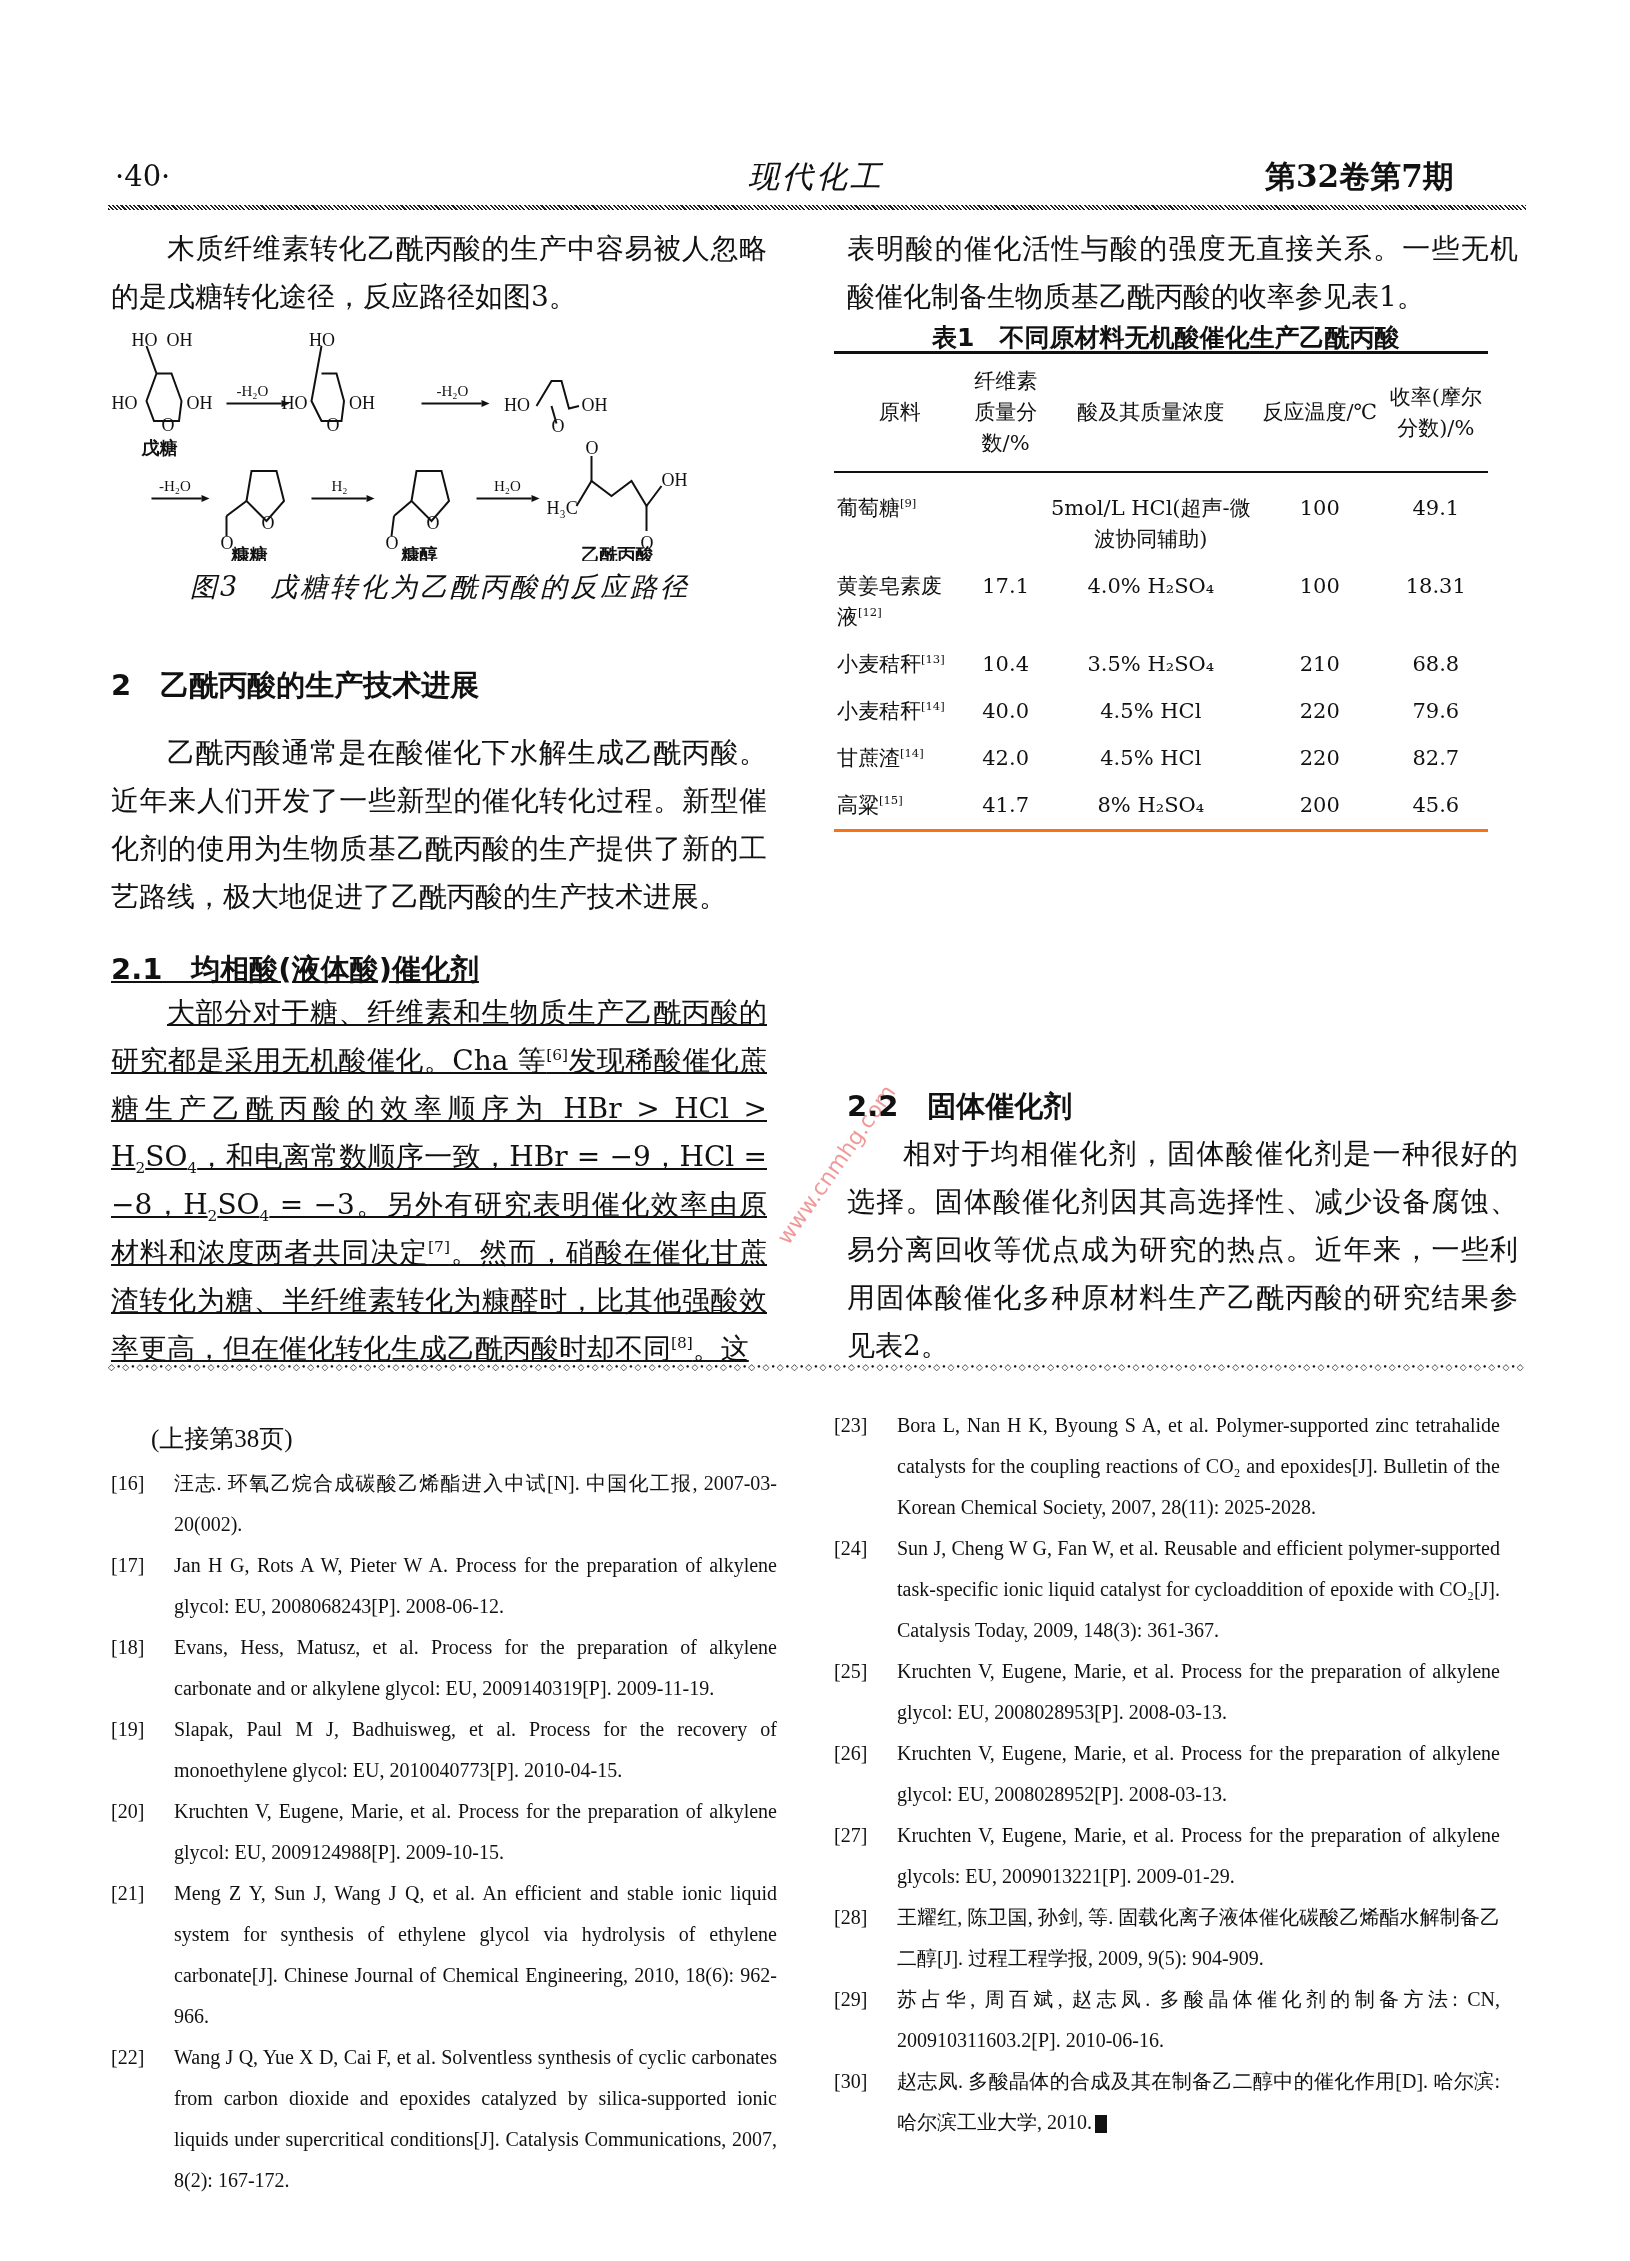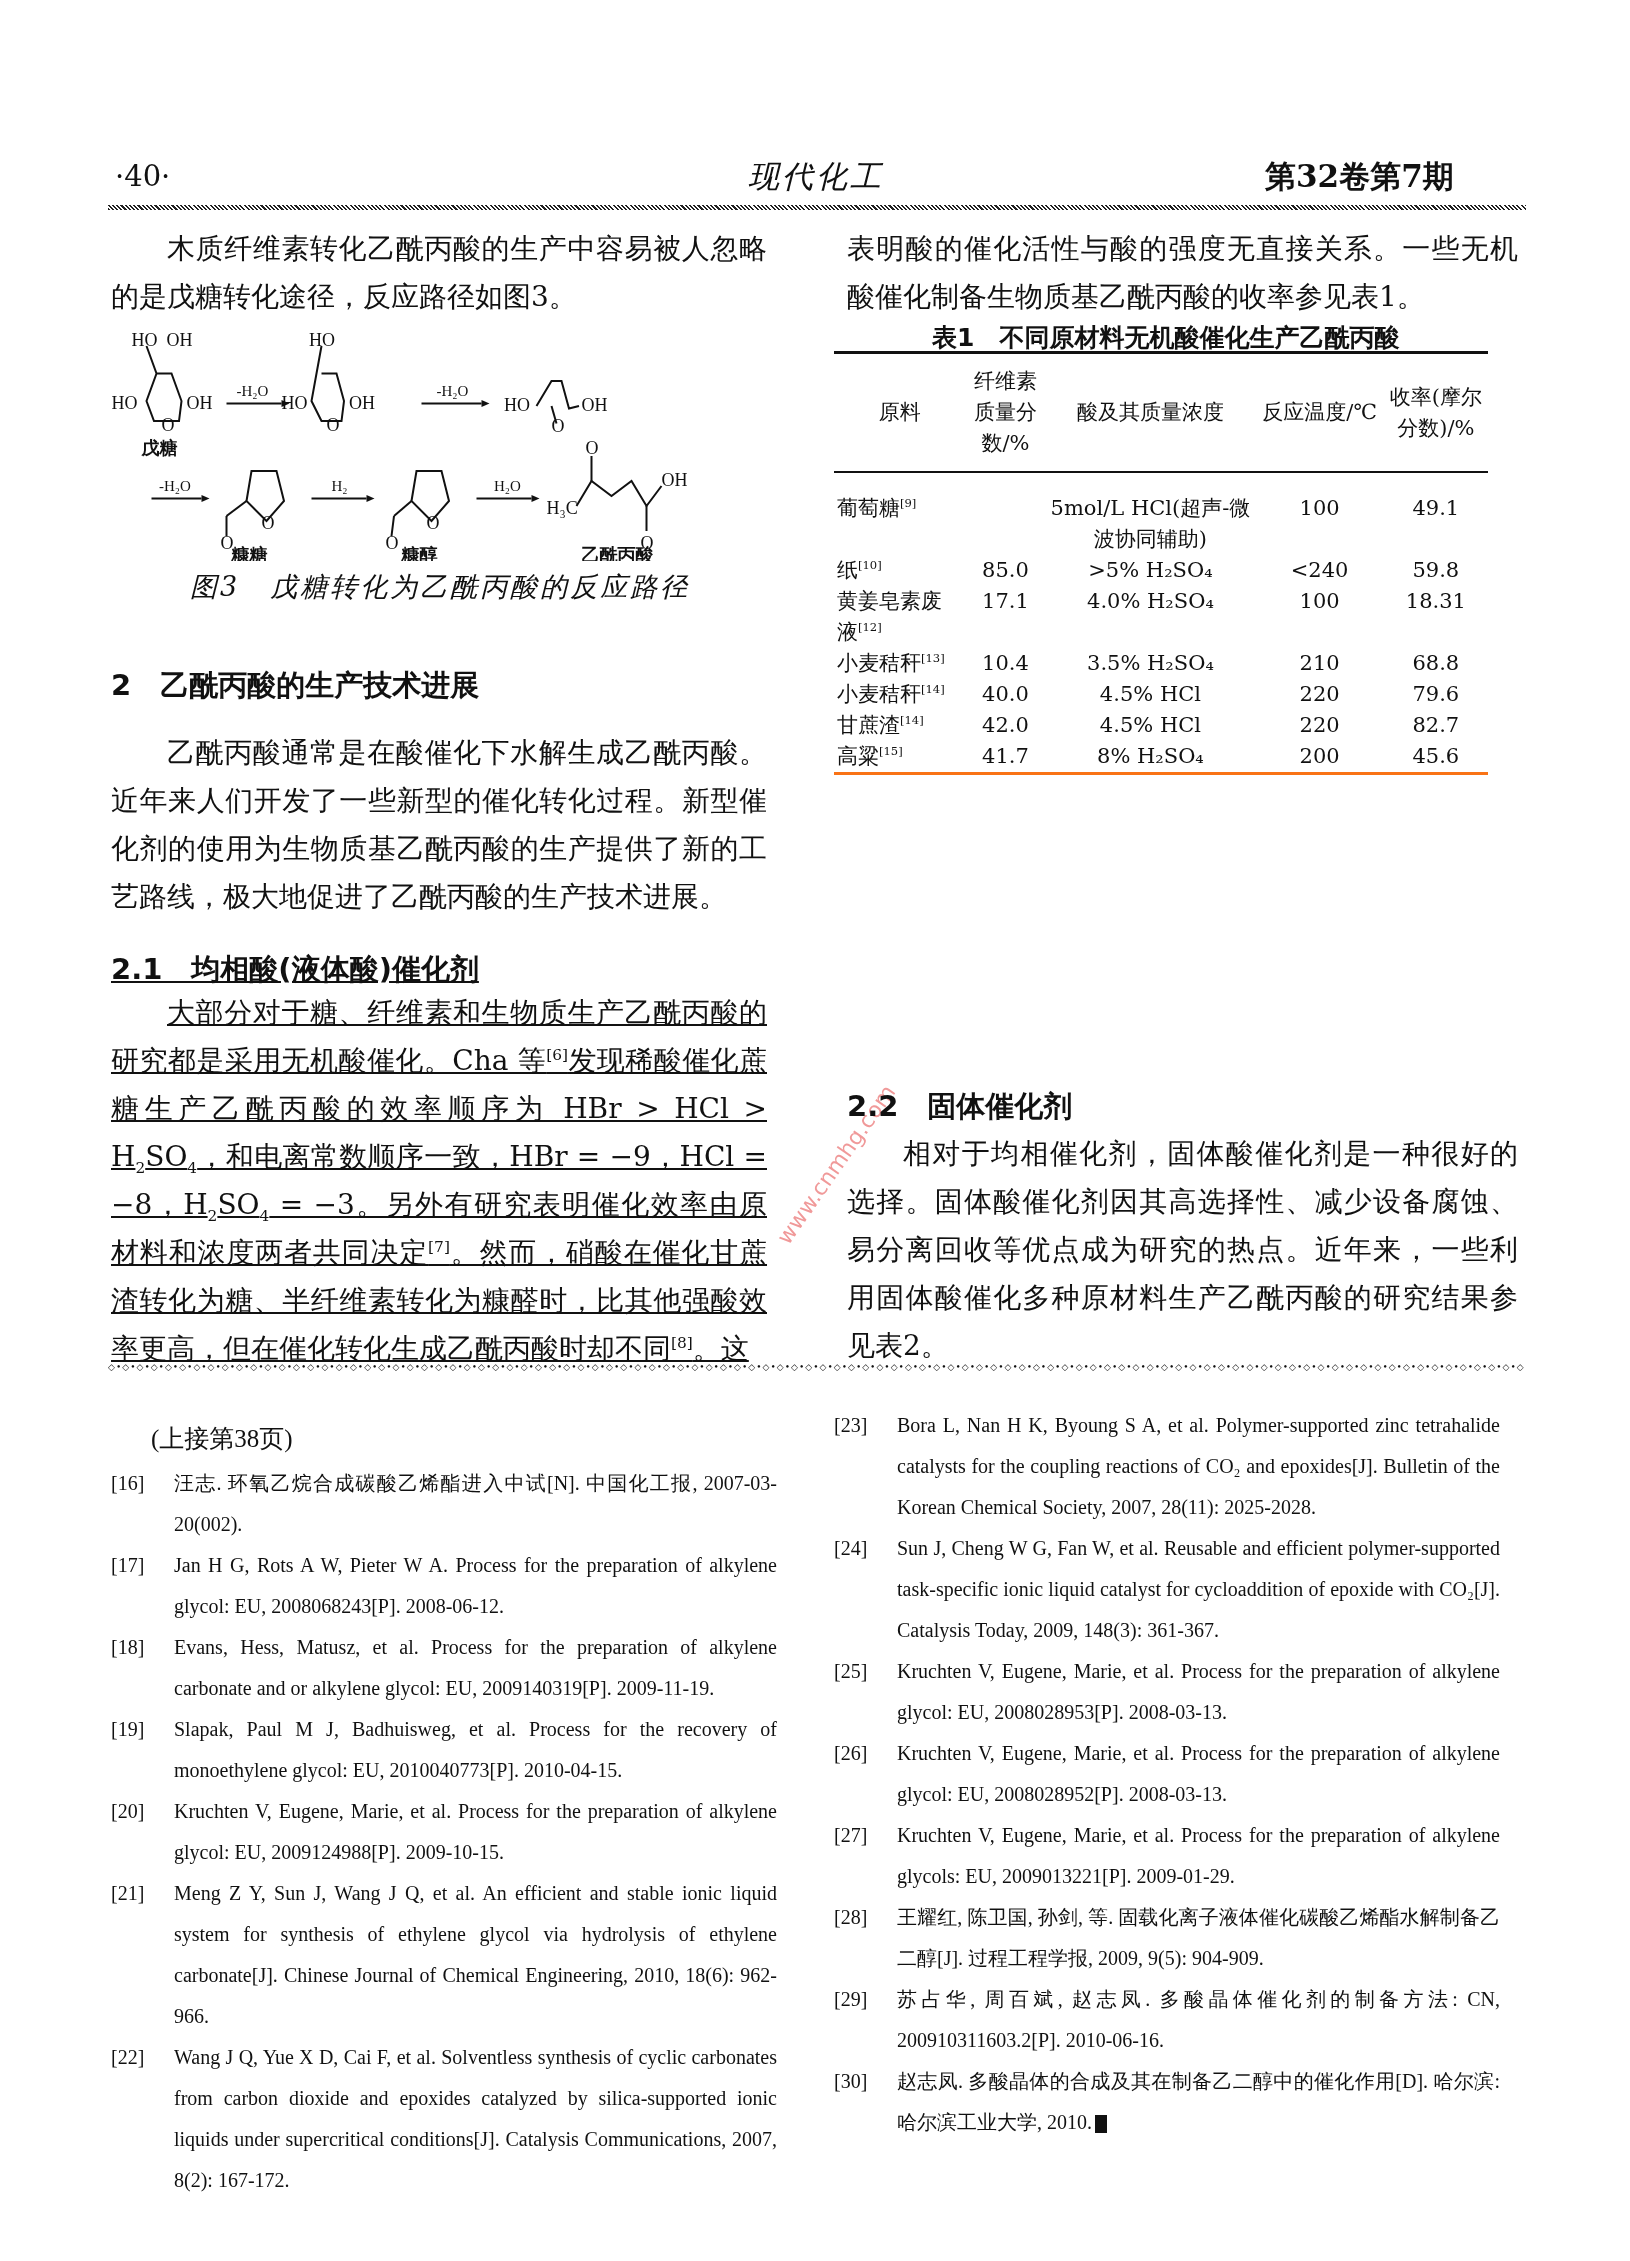--- a/index.html
+++ b/index.html
@@ -25,21 +25,21 @@
   .figure text { font-family: "Liberation Serif", serif; }
   .fig-caption { left: 190px; top: 569px; font-size: 27px; letter-spacing: 3px; font-style: italic; }
   
   .tbl-title { left: 932px; top: 321px; font-size: 25px; font-weight: bold;
                font-family: "DejaVu Sans", "Liberation Sans", sans-serif; }
   table.t1 { position: absolute; left: 834px; top: 351px; width: 654px; border-collapse: collapse;
              font-size: 21px; line-height: 31px; }
   table.t1 thead tr { border-top: 3px solid #111; border-bottom: 2px solid #111; }
   table.t1 tbody tr:last-child { border-bottom: 3px solid #f97316; }
   table.t1 th { font-weight: normal; padding: 12px 3px; vertical-align: middle; }
-  table.t1 td { padding: 0 3px; vertical-align: top; text-align: center; }
+  table.t1 td { padding: 8px 3px; vertical-align: top; text-align: center; }
   table.t1 td.raw { text-align: left; }
   table.t1 tr.first td { padding-top: 20px; }
   .c1 { width: 130px; } .c2 { width: 75px; } .c3 { width: 210px; } .c4 { width: 125px; } .c5 { width: 100px; }
   
   .watermark { left: 742px; top: 1152px; color: #e88; font-size: 22px; transform: rotate(-55deg);
                font-family: "DejaVu Sans", sans-serif; opacity: 0.85; }
   
   .divider { left: 108px; top: 1362px; width: 1418px; height: 9px; overflow: hidden; white-space: nowrap;
              font-size: 9px; letter-spacing: 1px; color: #111; }
   
@@ -165,27 +165,20 @@
   </thead>
   <tbody id="t1-body">
       <tr class="first">
         <td class="raw"><span>葡萄糖</span><sup>[9]</sup></td>
         <td></td>
         <td>5mol/L HCl(超声-微波协同辅助)</td>
         <td>100</td>
         <td>49.1</td>
       </tr>
       <tr>
-        <td class="raw"><span>纸</span><sup>[10]</sup></td>
-        <td>85.0</td>
-        <td>&gt;5% H₂SO₄</td>
-        <td>&lt;240</td>
-        <td>59.8</td>
-      </tr>
-      <tr>
         <td class="raw"><span>黄姜皂素废液</span><sup>[12]</sup></td>
         <td>17.1</td>
         <td>4.0% H₂SO₄</td>
         <td>100</td>
         <td>18.31</td>
       </tr>
       <tr>
         <td class="raw"><span>小麦秸秆</span><sup>[13]</sup></td>
         <td>10.4</td>
         <td>3.5% H₂SO₄</td>

